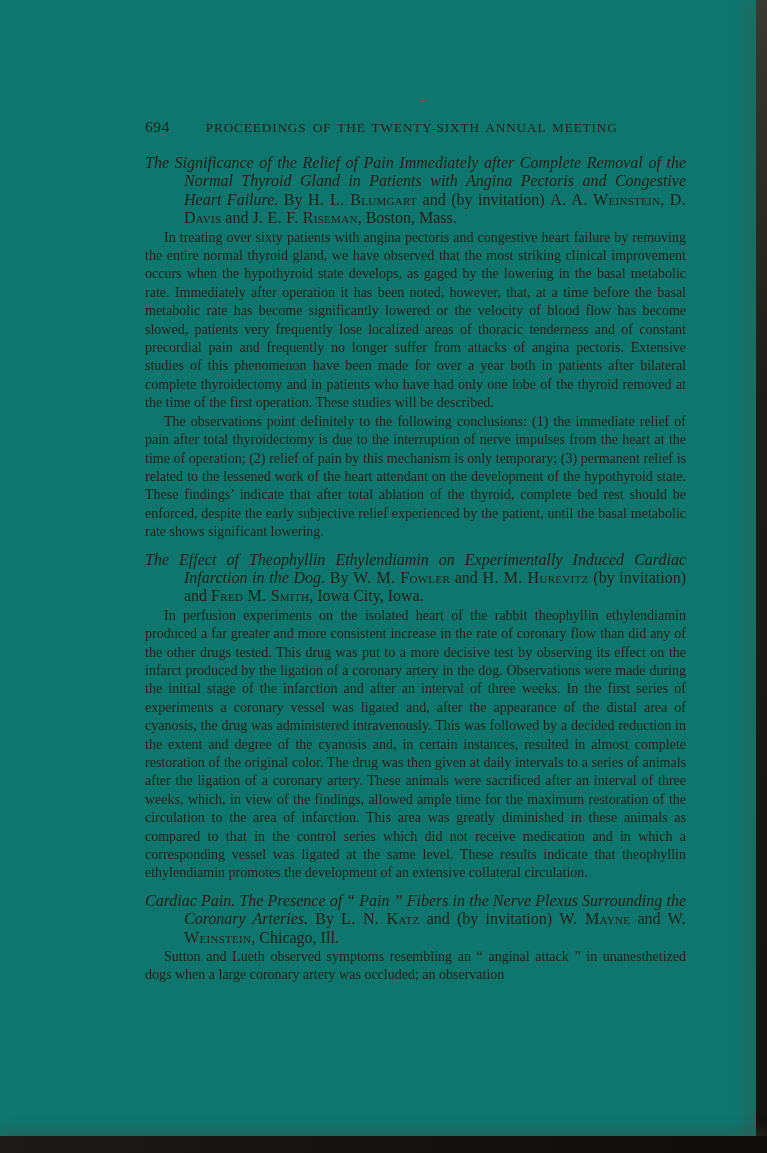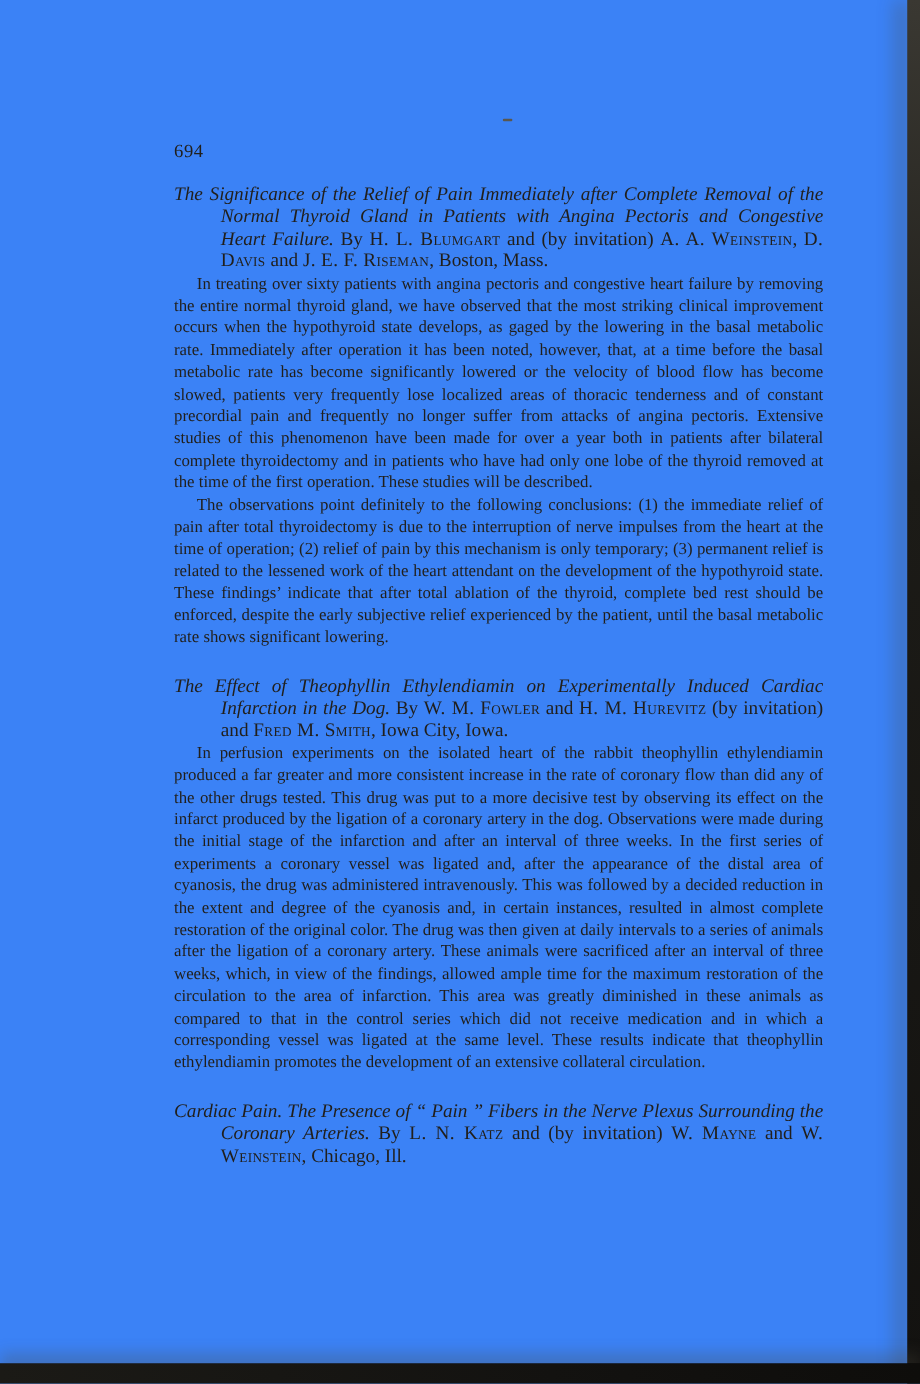--- a/index.html
+++ b/index.html
@@ -5,40 +5,40 @@
   * { box-sizing: border-box; }
   html, body { margin: 0; padding: 0; }
   body {
     width: 767px; height: 1153px;
     position: relative;
     background: #f4f3ef;
     overflow: hidden;
   }
   .sheet {
     position: absolute; inset: 0;
-    background: #3b82f6;
+    background: #0f766e;
     font-family: "Liberation Serif", "DejaVu Serif", serif;
     color: #211f1b;
   }
   .content {
     position: absolute;
     left: 145px; top: 118px; width: 541px;
   }
   .page-header {
     display: flex; align-items: baseline;
     margin-bottom: 18px;
   }
   .page-number {
     font-size: 15.5px; letter-spacing: .5px;
     margin-right: 36px;
   }
   .running-title {
     font-size: 13.2px; letter-spacing: .9px; word-spacing: 2px;
   }
-  .abstract + .abstract { margin-top: 22px; }
+  .abstract + .abstract { margin-top: 9px; }
   .heading {
     margin: 0 0 1px 0;
     padding-left: 39px; text-indent: -39px;
     font-size: 16px; line-height: 18.4px;
     text-align: justify;
   }
   .run-italic { font-style: italic; }
   .run-sc { font-variant: small-caps; letter-spacing: .3px; }
   .run-roman { font-style: normal; }
   .body-para {
@@ -69,35 +69,37 @@
 <body>
 
 <div class="sheet">
 
   <div class="speck"></div>
 
   <div class="content">
 
     <div class="page-header">
       <span class="page-number">694</span>
+      <span class="running-title">PROCEEDINGS OF THE TWENTY-SIXTH ANNUAL MEETING</span>
     </div>
 
     <section class="abstract">
       <p class="heading"><span class="run-italic">The Significance of the Relief of Pain Immediately after Complete Removal of the Normal Thyroid Gland in Patients with Angina Pectoris and Congestive Heart Failure.</span><span class="run-roman">  By </span><span class="run-sc">H. L. Blumgart</span><span class="run-roman"> and (by invitation) </span><span class="run-sc">A. A. Weinstein</span><span class="run-roman">, </span><span class="run-sc">D. Davis</span><span class="run-roman"> and </span><span class="run-sc">J. E. F. Riseman</span><span class="run-roman">, Boston, Mass.</span></p>
       <p class="body-para">In treating over sixty patients with angina pectoris and congestive heart failure by removing the entire normal thyroid gland, we have observed that the most striking clinical improvement occurs when the hypothyroid state develops, as gaged by the lowering in the basal metabolic rate. Immediately after operation it has been noted, however, that, at a time before the basal metabolic rate has become significantly lowered or the velocity of blood flow has become slowed, patients very frequently lose localized areas of thoracic tenderness and of constant precordial pain and frequently no longer suffer from attacks of angina pectoris. Extensive studies of this phenomenon have been made for over a year both in patients after bilateral complete thyroidectomy and in patients who have had only one lobe of the thyroid removed at the time of the first operation. These studies will be described.</p>
       <p class="body-para">The observations point definitely to the following conclusions: (1) the immediate relief of pain after total thyroidectomy is due to the interruption of nerve impulses from the heart at the time of operation; (2) relief of pain by this mechanism is only temporary; (3) permanent relief is related to the lessened work of the heart attendant on the development of the hypothyroid state. These findings’ indicate that after total ablation of the thyroid, complete bed rest should be enforced, despite the early subjective relief experienced by the patient, until the basal metabolic rate shows significant lowering.</p>
     </section>
 
     <section class="abstract">
       <p class="heading"><span class="run-italic">The Effect of Theophyllin Ethylendiamin on Experimentally Induced Cardiac Infarction in the Dog.</span><span class="run-roman">  By </span><span class="run-sc">W. M. Fowler</span><span class="run-roman"> and </span><span class="run-sc">H. M. Hurevitz</span><span class="run-roman"> (by invitation) and </span><span class="run-sc">Fred M. Smith</span><span class="run-roman">, Iowa City, Iowa.</span></p>
       <p class="body-para">In perfusion experiments on the isolated heart of the rabbit theophyllin ethylendiamin produced a far greater and more consistent increase in the rate of coronary flow than did any of the other drugs tested. This drug was put to a more decisive test by observing its effect on the infarct produced by the ligation of a coronary artery in the dog. Observations were made during the initial stage of the infarction and after an interval of three weeks. In the first series of experiments a coronary vessel was ligated and, after the appearance of the distal area of cyanosis, the drug was administered intravenously. This was followed by a decided reduction in the extent and degree of the cyanosis and, in certain instances, resulted in almost complete restoration of the original color. The drug was then given at daily intervals to a series of animals after the ligation of a coronary artery. These animals were sacrificed after an interval of three weeks, which, in view of the findings, allowed ample time for the maximum restoration of the circulation to the area of infarction. This area was greatly diminished in these animals as compared to that in the control series which did not receive medication and in which a corresponding vessel was ligated at the same level. These results indicate that theophyllin ethylendiamin promotes the development of an extensive collateral circulation.</p>
     </section>
 
     <section class="abstract">
       <p class="heading"><span class="run-italic">Cardiac Pain.  The Presence of “ Pain ” Fibers in the Nerve Plexus Surrounding the Coronary Arteries.</span><span class="run-roman">  By </span><span class="run-sc">L. N. Katz</span><span class="run-roman"> and (by invitation) </span><span class="run-sc">W. Mayne</span><span class="run-roman"> and </span><span class="run-sc">W. Weinstein</span><span class="run-roman">, Chicago, Ill.</span></p>
+      <p class="body-para">Sutton and Lueth observed symptoms resembling an “ anginal attack ” in unanesthetized dogs when a large coronary artery was occluded; an observation</p>
     </section>
 
   </div>
 
   <div class="edge-right"></div>
   <div class="edge-bottom"></div>
 
 </div>
 
 </body></html>

